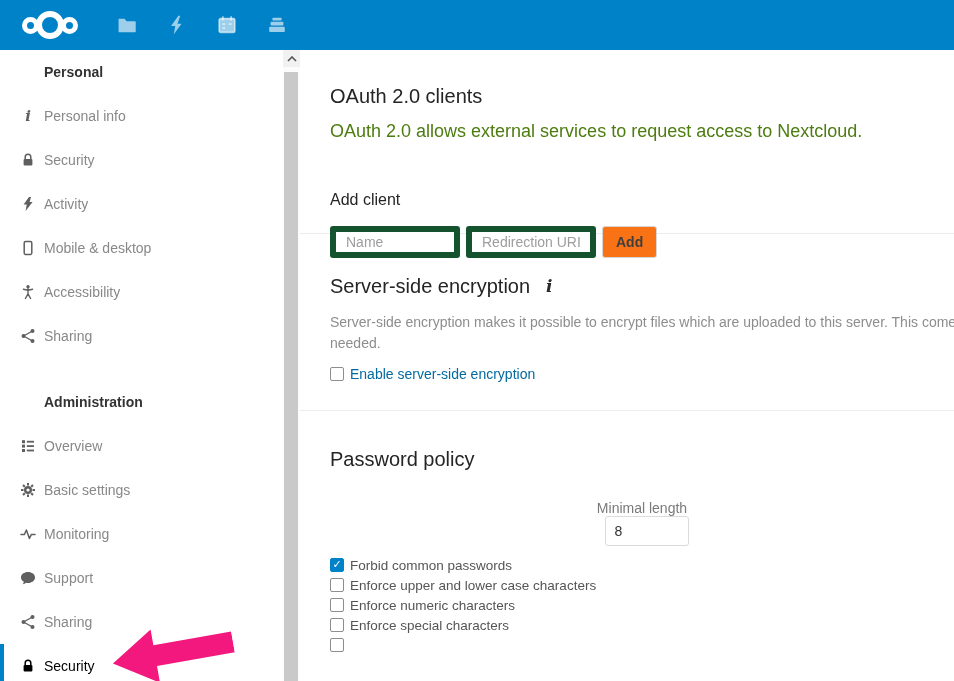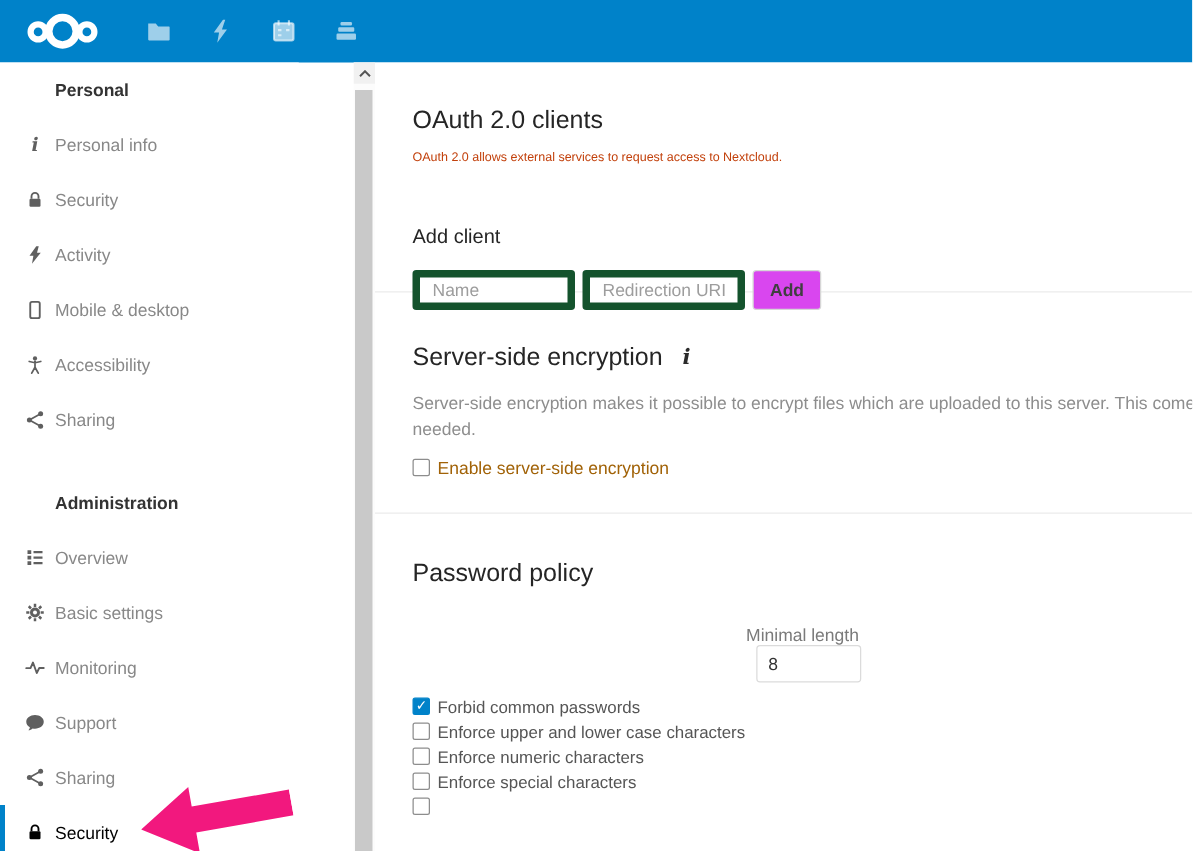--- a/index.html
+++ b/index.html
@@ -36,36 +36,36 @@
 
   
   .main { position:absolute; left:300px; top:50px; width:654px; bottom:0; background:#fff; overflow:hidden; }
   .section { padding-left:30px; border-bottom:1px solid #ececec; }
   .section.last { border-bottom:none; }
   .sec-oauth { height:184px; padding-top:34px; }
   .sec-encryption { height:177px; padding-top:40px; }
   .sec-password { padding-top:36px; }
   h2.sec-title { font-size:20px; font-weight:400; color:#252525; line-height:24px; display:flex; align-items:center; }
   .info-inline { font-family:"DejaVu Serif","Liberation Serif",serif; font-style:italic; font-weight:bold; font-size:17px; color:#2b2b2b; margin-left:16px; }
-  .muted { font-size:10px; color:#c2410c; }
+  .muted { font-size:18px; color:#4d7c0f; }
   .sec-oauth .muted { margin-top:13px; }
   .sub-heading { margin-top:48px; font-size:16px; font-weight:400; color:#252525; line-height:20px; }
   .add-row { margin-top:16px; display:flex; align-items:center; }
   .text-input { width:130px; height:32px; border:6px solid #14532d; border-radius:3px; padding:0 10px; font-size:14px; color:#333; font-family:inherit; outline:none; }
   .text-input::placeholder { color:#9d9d9d; opacity:1; }
   .add-row .text-input { margin-right:6px; }
-  .btn { height:32px; padding:0 13px; background:#d946ef; border:1px solid #d6d6d6; border-radius:3px; font-size:14px; font-weight:bold; color:#3f3f3f; font-family:inherit; cursor:pointer; }
+  .btn { height:32px; padding:0 13px; background:#f97316; border:1px solid #d6d6d6; border-radius:3px; font-size:14px; font-weight:bold; color:#3f3f3f; font-family:inherit; cursor:pointer; }
 
   .enc-desc { margin-top:14px; }
   .enc-desc .line { display:block; white-space:nowrap; font-size:14px; color:#8d8d8d; line-height:21px; }
   .check-row { display:flex; align-items:center; margin-top:12px; }
   .checkbox { width:14px; height:14px; border:1px solid #8d8d8d; border-radius:2px; background:#fff; margin-right:6px; flex:none; position:relative; cursor:pointer; }
   .checkbox.checked { background:#0082c9; border-color:#0082c9; }
   .checkbox.checked::after { content:"\2713"; position:absolute; left:1.5px; top:-1px; color:#fff; font-size:11px; font-weight:bold; }
-  .check-label { font-size:14px; color:#a16207; }
+  .check-label { font-size:14px; color:#0369a1; }
 
   .minlen-row { margin-top:29px; display:flex; align-items:center;flex-direction:column; }
   .minlen-label { font-size:14px; color:#7a7a7a; }
   .minlen-input { width:84px; height:30px; margin-left:9px; border:1px solid #dbdbdb; border-radius:3px; padding:0 9px; font-size:14px; color:#333; font-family:inherit; outline:none; }
   .pw-checklist { margin-top:9px; }
   .pw-checklist .check-row { margin-top:0; height:20px; }
   .pw-checklist .check-label { font-size:13.5px; color:#555; }
 
   
   .annot-arrow { position:absolute; left:112px; top:626px; width:122px; height:54px; transform:rotate(-10deg); z-index:5; pointer-events:none; }

